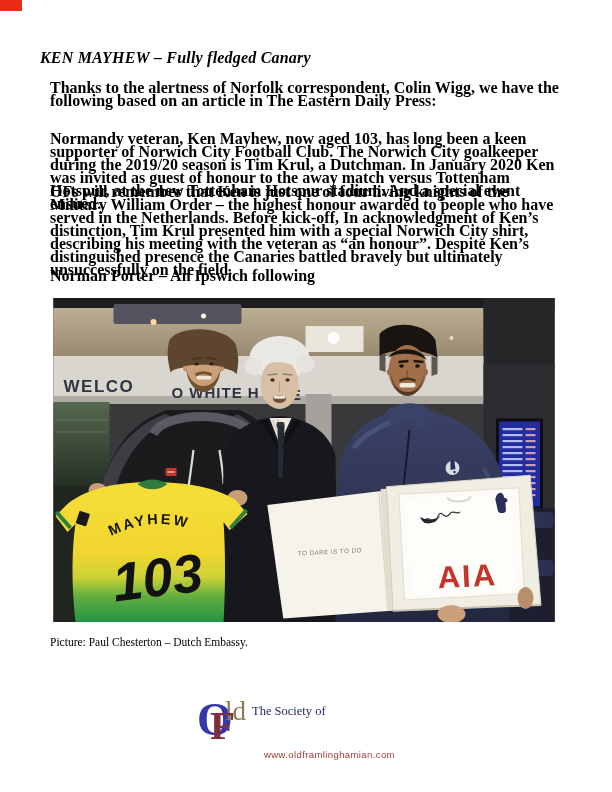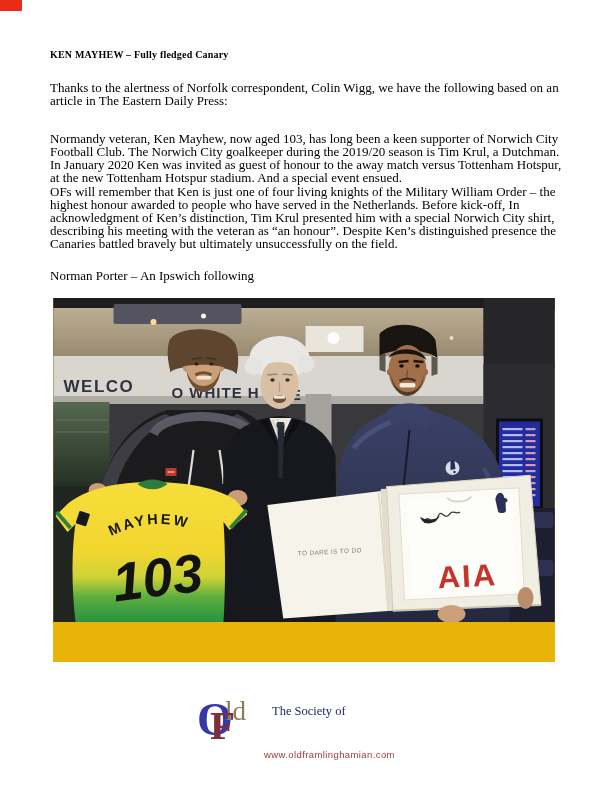--- a/index.html
+++ b/index.html
@@ -9,50 +9,50 @@
     background:#ffffff;
     font-family:"Liberation Serif", serif;
     color:#000;
     overflow:hidden;
   }
   .corner-marker{
     position:absolute;left:0;top:0;width:22px;height:11px;
     background:#ea2b17;
   }
   .doc-title{
-    position:absolute;left:50px;top:49px;width:515px;
-    font-size:10px;font-weight:bold;letter-spacing:.2px;
+    position:absolute;left:40px;top:49px;width:515px;
+    font-size:16px;font-weight:bold;letter-spacing:.2px;font-style:italic;
   }
   .para{
     position:absolute;left:50px;width:516px;
-    font-size:13px;line-height:13px;
+    font-size:16px;line-height:13px;font-weight:bold;
   }
   .p1{top:81px;}
   .p2{top:132px;}
   .p3{top:185px;}
   .p4{top:269px;}
   .caption{
     position:absolute;left:50px;top:636px;width:515px;
     font-size:11.5px;
   }
   .photo{
-    position:absolute;left:53px;top:298px;width:502px;height:364px;
-    background:#eab308;
+    position:absolute;left:53px;top:298px;width:502px;height:324px;
+    background:#fca5a5;
   }
   .photo svg{display:block;}
   
   .logo{
     position:absolute;top:702px;left:50%;margin-left:-110px;
     width:220px;height:64px;
   }
   .logo span{position:absolute;line-height:1;white-space:nowrap;}
   .logo-o{left:1px;top:-5px;font-size:46px;color:#3637a8;font-weight:bold;}
   .logo-ld{left:29px;top:-4px;font-size:27px;color:#8c7a52;}
   .logo-f{left:14px;top:3px;font-size:41px;color:#7c2f3d;font-weight:bold;}
-  .logo-society{left:76px;top:3px;font-size:12.5px;color:#232a63;}
+  .logo-society{left:56px;top:3px;font-size:12.5px;color:#232a63;}
   .logo-fram{left:29px;top:11px;font-size:29px;color:#232a63;}
   .logo-url{
     left:68px;top:48px;font-size:9.5px;color:#a23b3b;
     font-family:"Liberation Sans",sans-serif;letter-spacing:.4px;
   }
 </style>
 </head>
 <body>
 
 <div class="page">
@@ -259,20 +259,21 @@
         <path d="M444,206 c2,-8 8,-8 9,-1 c4,1 4,4 1,5 l0,8 c0,3 -8,3 -8,0 Z" fill="#1f2550" opacity=".95"></path>
         <text x="412" y="292" text-anchor="middle" font-family="Liberation Sans, sans-serif" font-size="31" font-weight="bold" letter-spacing="2" fill="#c6332b">AIA</text>
         <text x="276" y="252" text-anchor="middle" font-family="Liberation Sans, sans-serif" font-size="6.2" letter-spacing=".5" fill="#7e7a6c">TO DARE IS TO DO</text>
         <path d="M336,312 L484,314" stroke="#c9c2ae" stroke-width="2"></path>
       </g>
       <ellipse cx="398" cy="316" rx="14" ry="9" fill="#cba07b"></ellipse>
       <ellipse cx="472" cy="300" rx="8" ry="11" fill="#b98f6b"></ellipse>
     </svg>
   </div>
 
+  <div class="caption">Picture: Paul Chesterton – Dutch Embassy.</div>
 
   <div class="logo">
     <span class="logo-o">O</span>
     <span class="logo-ld">ld</span>
     <span class="logo-f">F</span>
     <span class="logo-society">The Society of</span>
     <span class="logo-url">www.oldframlinghamian.com</span>
   </div>
 
 </div>

